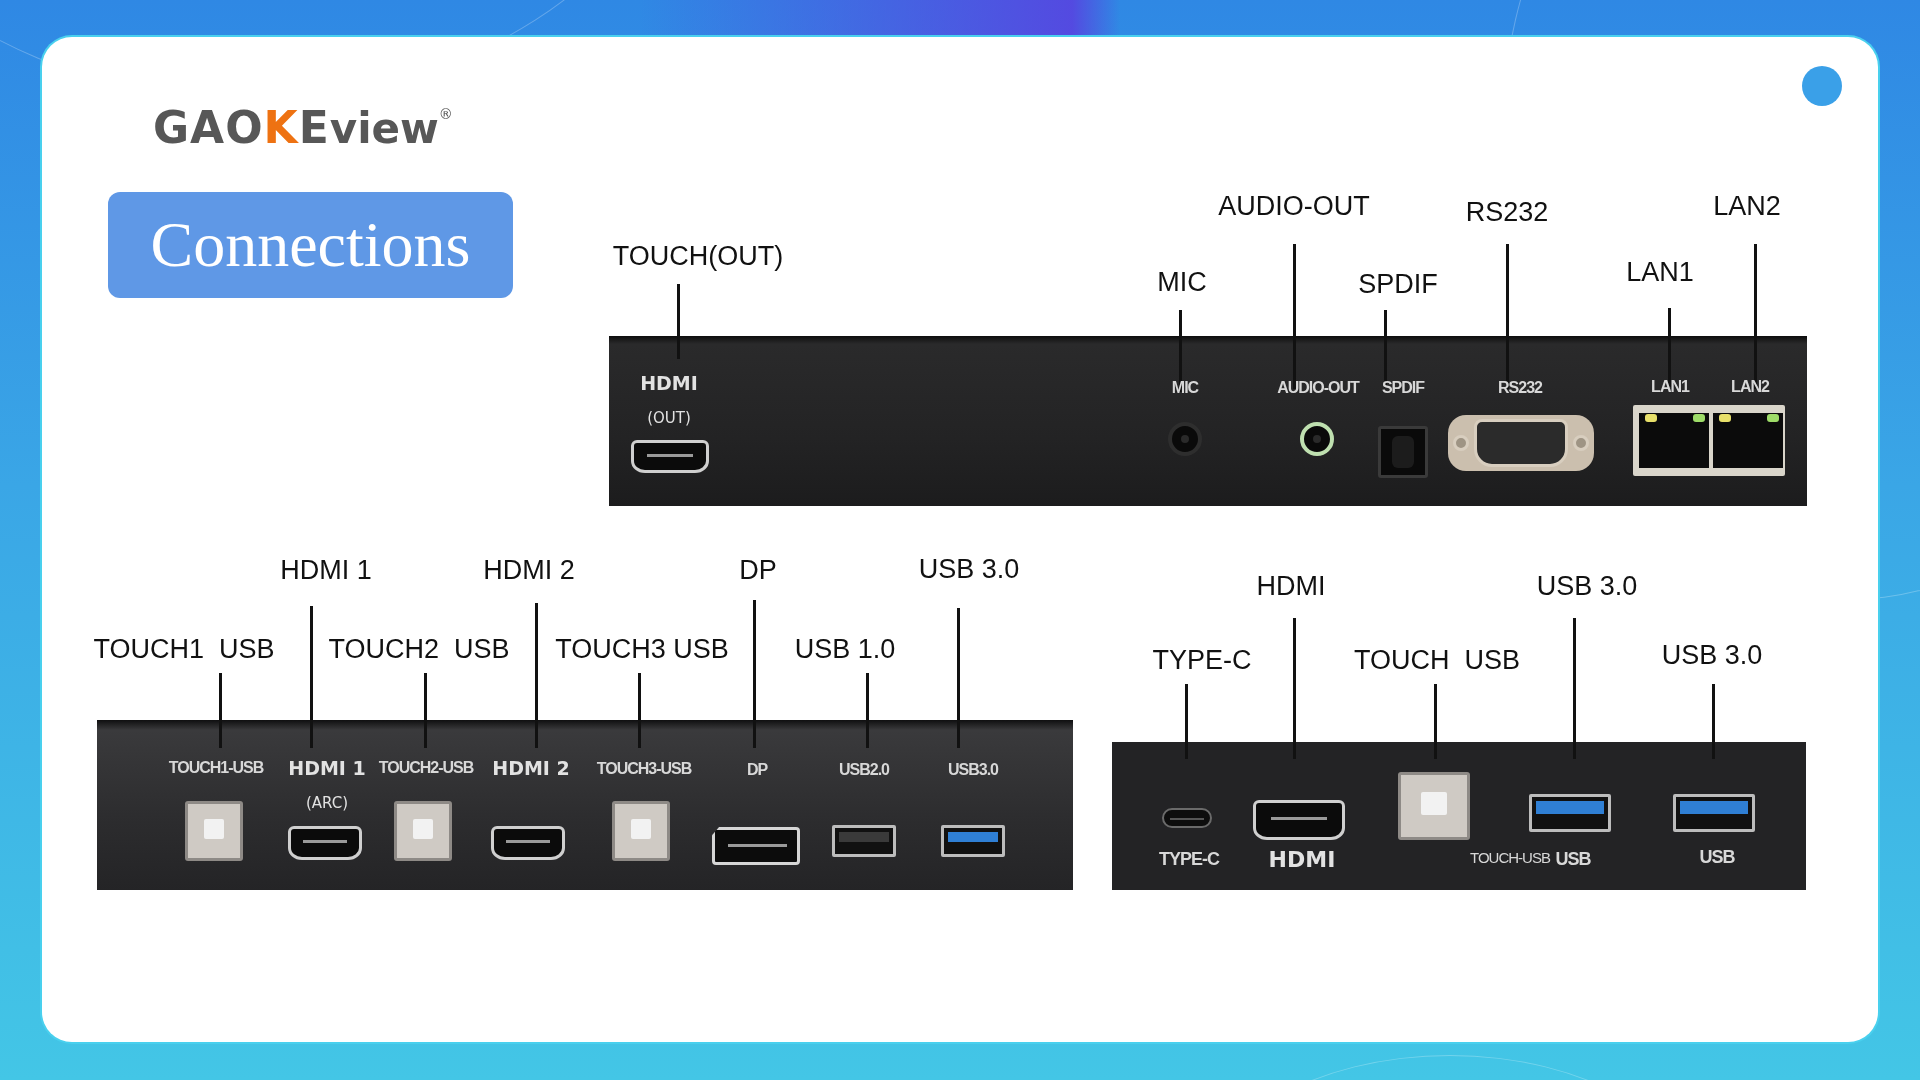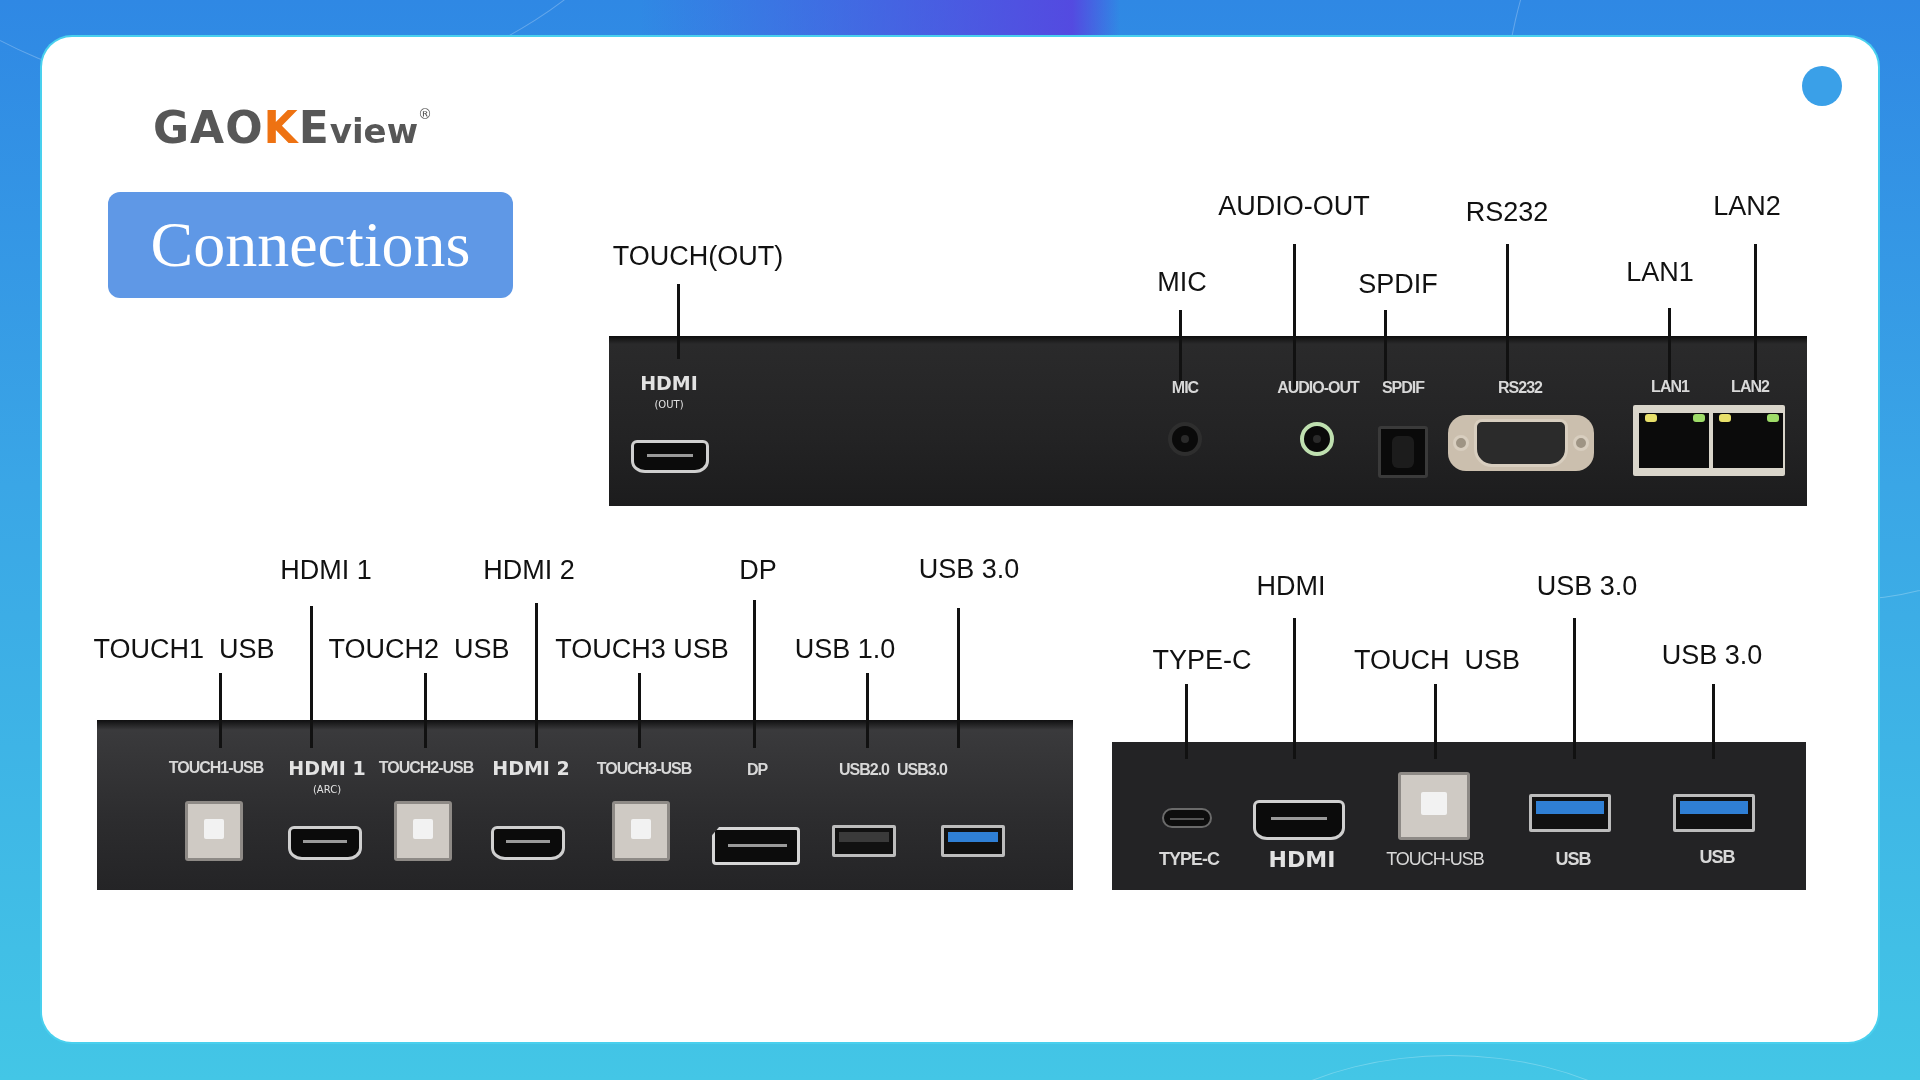--- a/index.html
+++ b/index.html
@@ -25,21 +25,21 @@
   .dot {
     position: absolute; left: 1802px; top: 66px; width: 40px; height: 40px;
     border-radius: 50%; background: #3aa0e8;
   }
   .logo {
     position: absolute; left: 153px; top: 102px; height: 50px;
     font-family: "DejaVu Sans", sans-serif; font-weight: bold; font-size: 44px;
     letter-spacing: 1px; color: #575757; white-space: nowrap;
   }
   .logo .k { color: #ee7212; }
-  .logo .view { font-size: 34px; letter-spacing: 0; }
+  .logo .view { font-size: 42px; letter-spacing: 0; }
   .logo sup { font-size: 14px; vertical-align: top; position: relative; top: 4px; font-weight: normal; }
   .title-box {
     position: absolute; left: 108px; top: 192px; width: 405px; height: 106px;
     background: #5f98e6; border-radius: 12px;
     display: flex; align-items: center; justify-content: center;
   }
   .title-box span {
     font-family: "Liberation Serif", serif; font-size: 64px; color: #ffffff;
   }
 
@@ -53,21 +53,21 @@
     transform: translateX(-50%); line-height: 1;
   }
   .leader { position: absolute; width: 3px; background: #111; }
 
   .plabel {
     position: absolute; transform: translateX(-50%); white-space: nowrap;
     color: #d8d8d8; font-size: 16px; font-weight: bold; letter-spacing: -1px;
     line-height: 1; text-align: center;
   }
   .plabel.hdmi-logo { font-family: "DejaVu Sans", sans-serif; font-size: 19px; letter-spacing: 0; color: #e2e2e2; }
-  .plabel small { display: block; font-size: 10px; font-weight: normal; letter-spacing: 0; margin-top: 7px; }
+  .plabel small { display: block; font-size: 15px; font-weight: normal; letter-spacing: 0; margin-top: 18px; }
 
   .port { position: absolute; }
   .hdmi-port {
     border: 3px solid #cfcfcf; border-radius: 6px 6px 14px 14px / 6px 6px 12px 12px;
     background: #0b0b0b;
   }
   .hdmi-port::after {
     content: ""; position: absolute; left: 18%; right: 18%; top: 40%; height: 3px; background: #9a9a9a;
   }
   .usbb {
@@ -207,21 +207,21 @@
 <div class="callout" style="left:845px;top:636px;">USB 1.0</div>
 <div class="leader" style="left:866px;top:673px;height:75px;"></div>
 
 <div class="plabel" style="left:216px;top:760px;">TOUCH1-USB</div>
 <div class="plabel hdmi-logo" style="left:327px;top:759px;"><span>HDMI 1</span><small>(ARC)</small></div>
 <div class="plabel" style="left:426px;top:760px;">TOUCH2-USB</div>
 <div class="plabel hdmi-logo" style="left:531px;top:759px;">HDMI 2</div>
 <div class="plabel" style="left:644px;top:761px;">TOUCH3-USB</div>
 <div class="plabel" style="left:757px;top:762px;">DP</div>
 <div class="plabel" style="left:864px;top:762px;">USB2.0</div>
-<div class="plabel" style="left:922px;top:762px;">USB3.0</div>
+<div class="plabel" style="left:973px;top:762px;">USB3.0</div>
 
 <div class="port usbb" style="left:185px;top:801px;width:58px;height:60px;"></div>
 <div class="port hdmi-port" style="left:288px;top:826px;width:74px;height:34px;"></div>
 <div class="port usbb" style="left:394px;top:801px;width:58px;height:60px;"></div>
 <div class="port hdmi-port" style="left:491px;top:826px;width:74px;height:34px;"></div>
 <div class="port usbb" style="left:612px;top:801px;width:58px;height:60px;"></div>
 <div class="port dp" style="left:712px;top:827px;width:88px;height:38px;"></div>
 <div class="port usba" style="left:832px;top:825px;width:64px;height:32px;">
     <div class="tongue"></div>
   </div>
@@ -251,15 +251,15 @@
 <div class="port usbb" style="left:1398px;top:772px;width:72px;height:68px;"></div>
 <div class="port usba blue" style="left:1529px;top:794px;width:82px;height:38px;">
     <div class="tongue"></div>
   </div>
 <div class="port usba blue" style="left:1673px;top:794px;width:82px;height:38px;">
     <div class="tongue"></div>
   </div>
 
 <div class="plabel" style="left:1189px;top:850px;font-size:18px;">TYPE-C</div>
 <div class="plabel hdmi-logo" style="left:1302px;top:849px;font-size:22px;">HDMI</div>
-<div class="plabel" style="left:1435px;top:850px;font-size:18px;font-weight:normal;">TOUCH-USB</div>
+<div class="plabel" style="left:1510px;top:850px;font-size:15px;font-weight:normal;">TOUCH-USB</div>
 <div class="plabel" style="left:1573px;top:850px;font-size:18px;">USB</div>
 <div class="plabel" style="left:1717px;top:848px;font-size:18px;">USB</div>
 
 </body></html>

